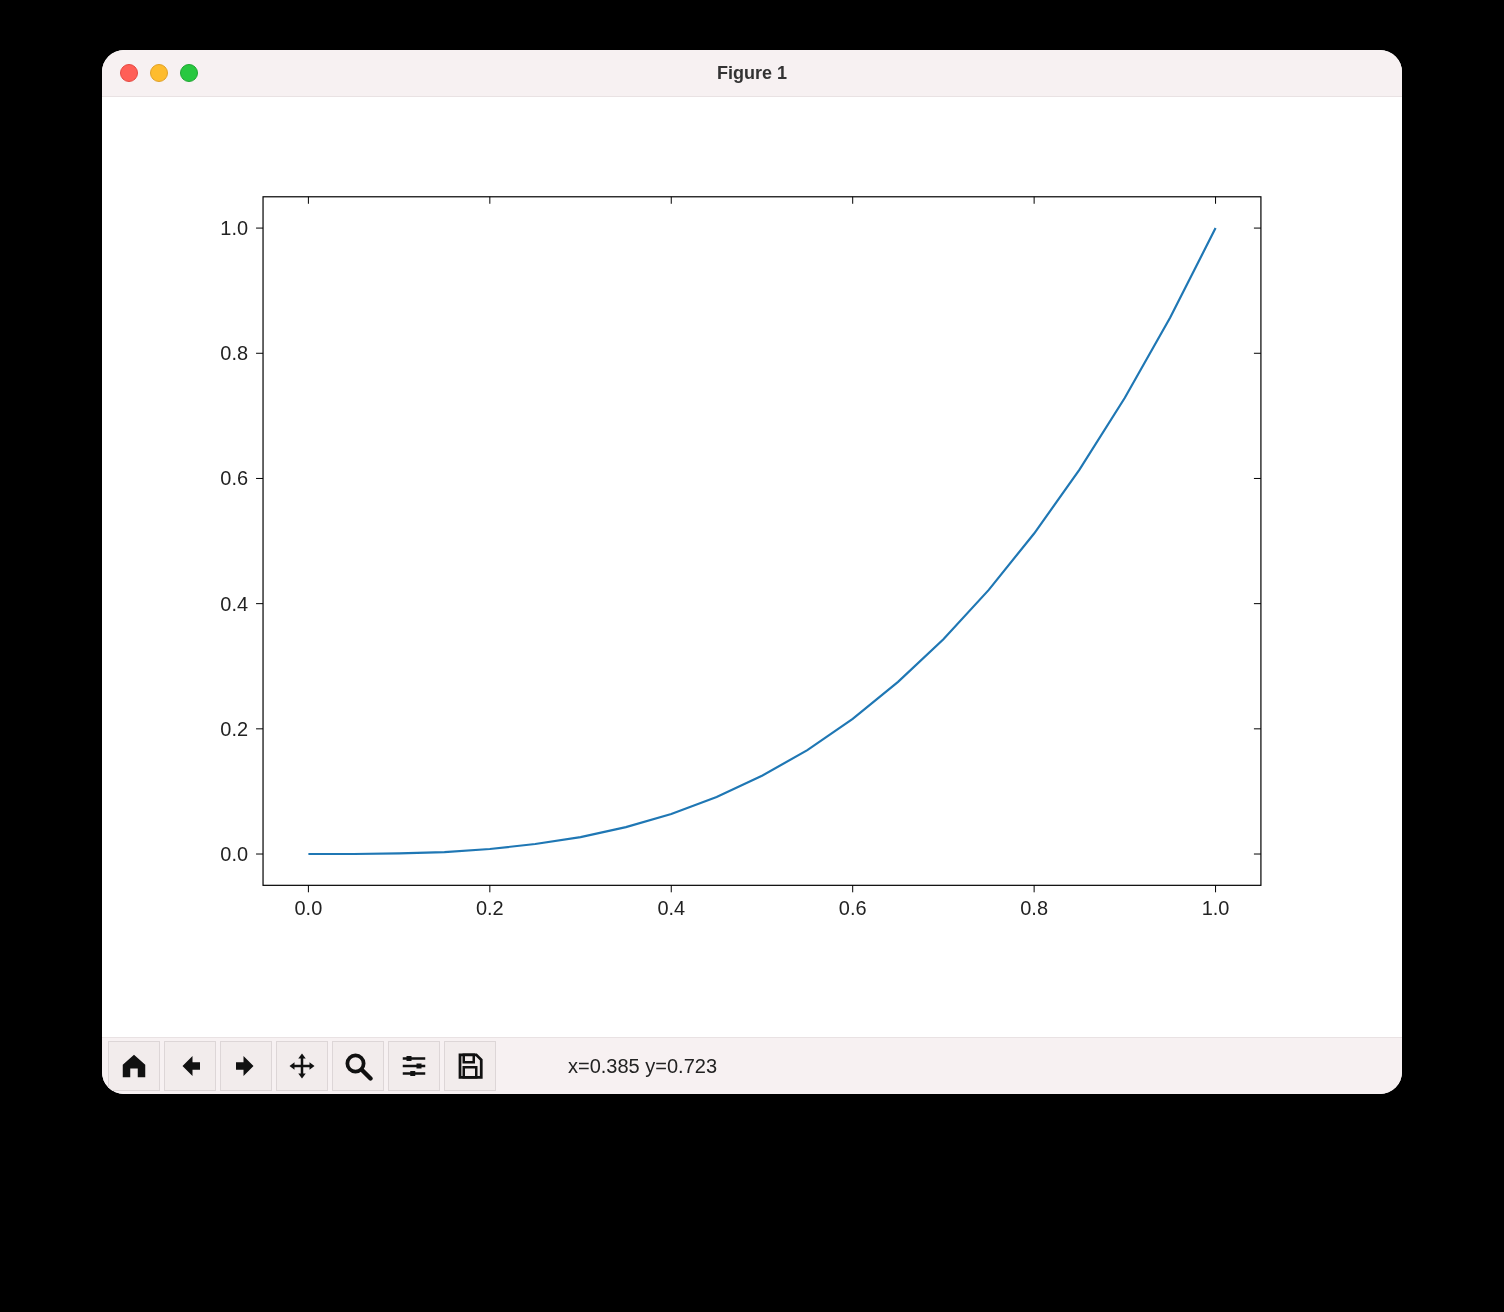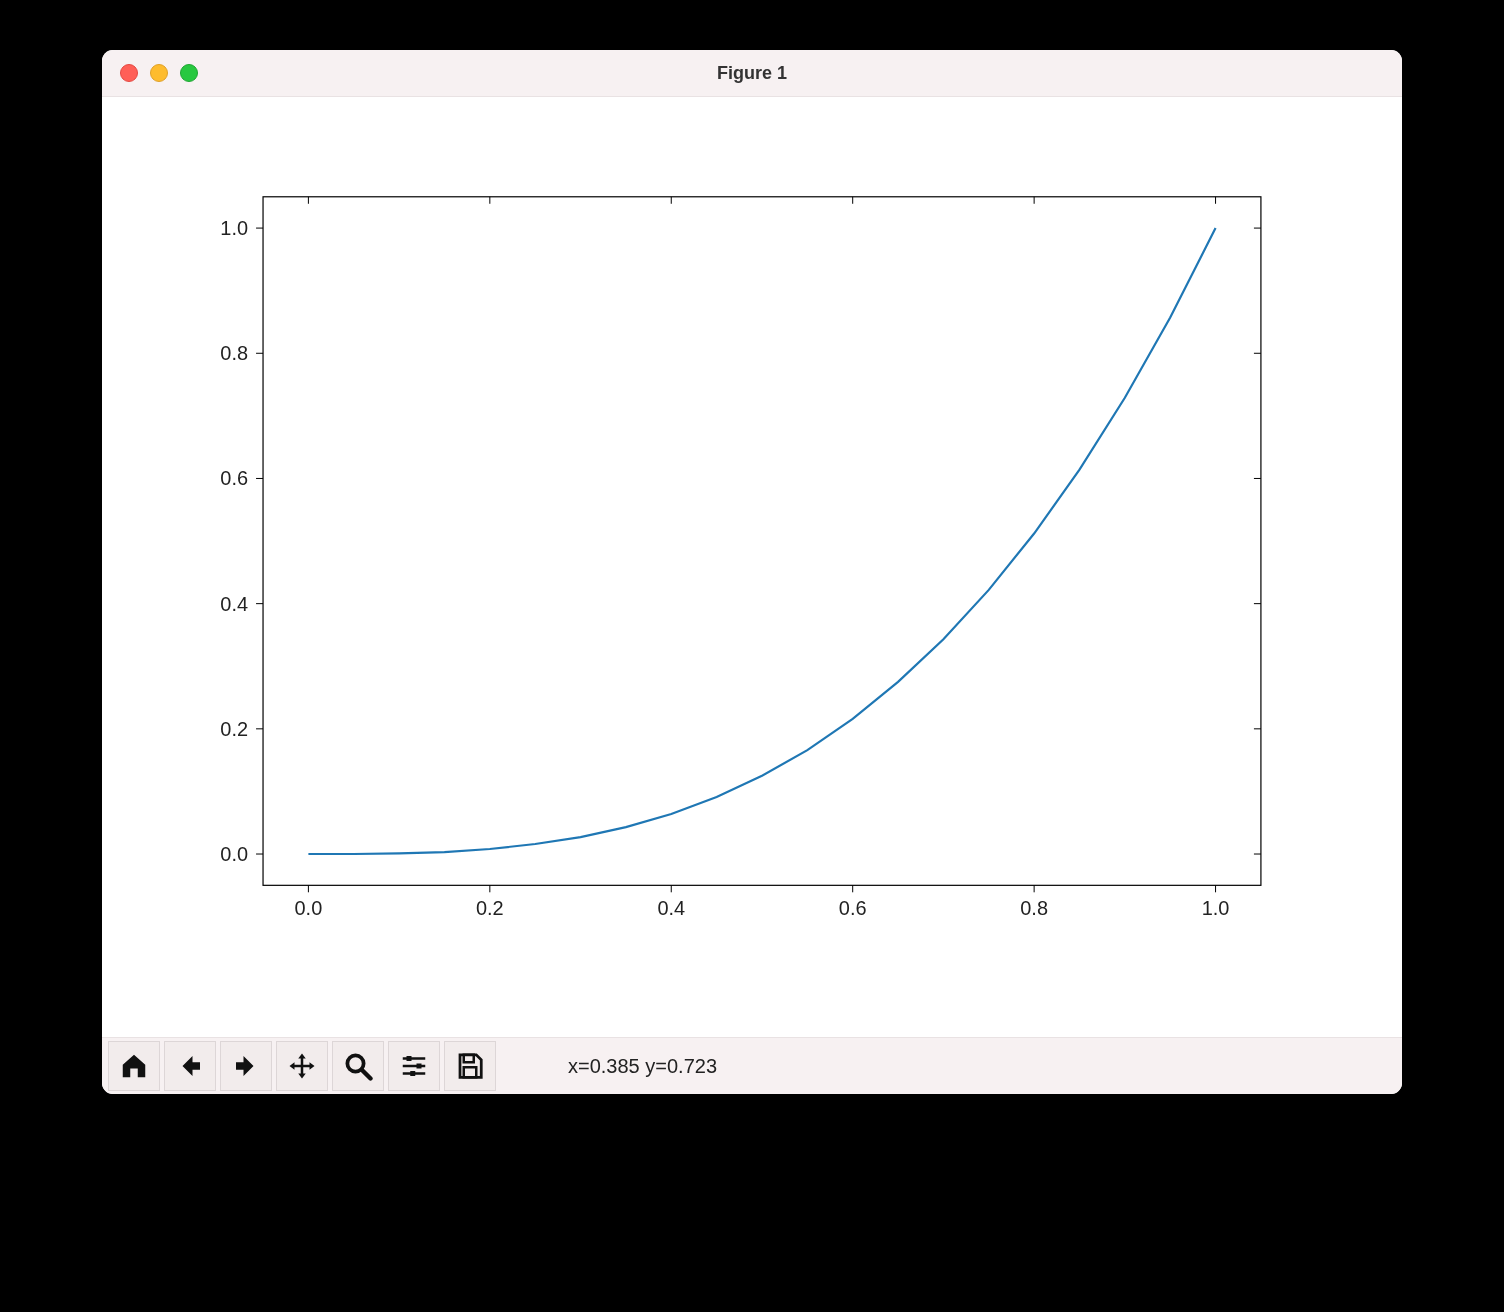--- a/index.html
+++ b/index.html
@@ -11,21 +11,21 @@
     font-family: -apple-system, BlinkMacSystemFont, "Segoe UI", Helvetica, Arial, sans-serif;
     overflow: hidden;
   }
   .window {
     position: absolute;
     left: 102px;
     top: 50px;
     width: 1300px;
     height: 1044px;
     background: #fff;
-    border-radius: 11px;
+    border-radius: 22px;
     box-shadow: 0 20px 60px rgba(0,0,0,0.6);
     overflow: hidden;
     display: flex;
     flex-direction: column;
   }
   .titlebar {
     height: 46px;
     background: #f7f1f2;
     display: flex;
     align-items: center;

